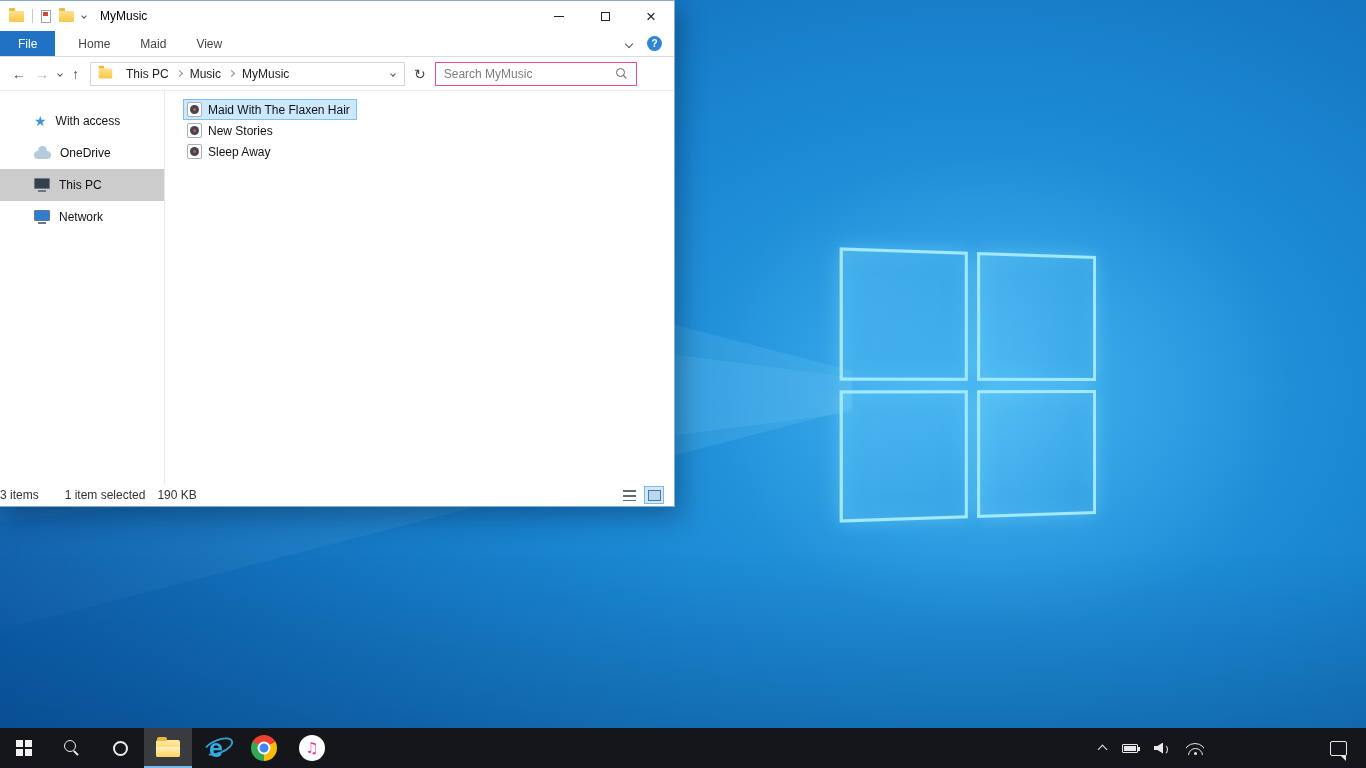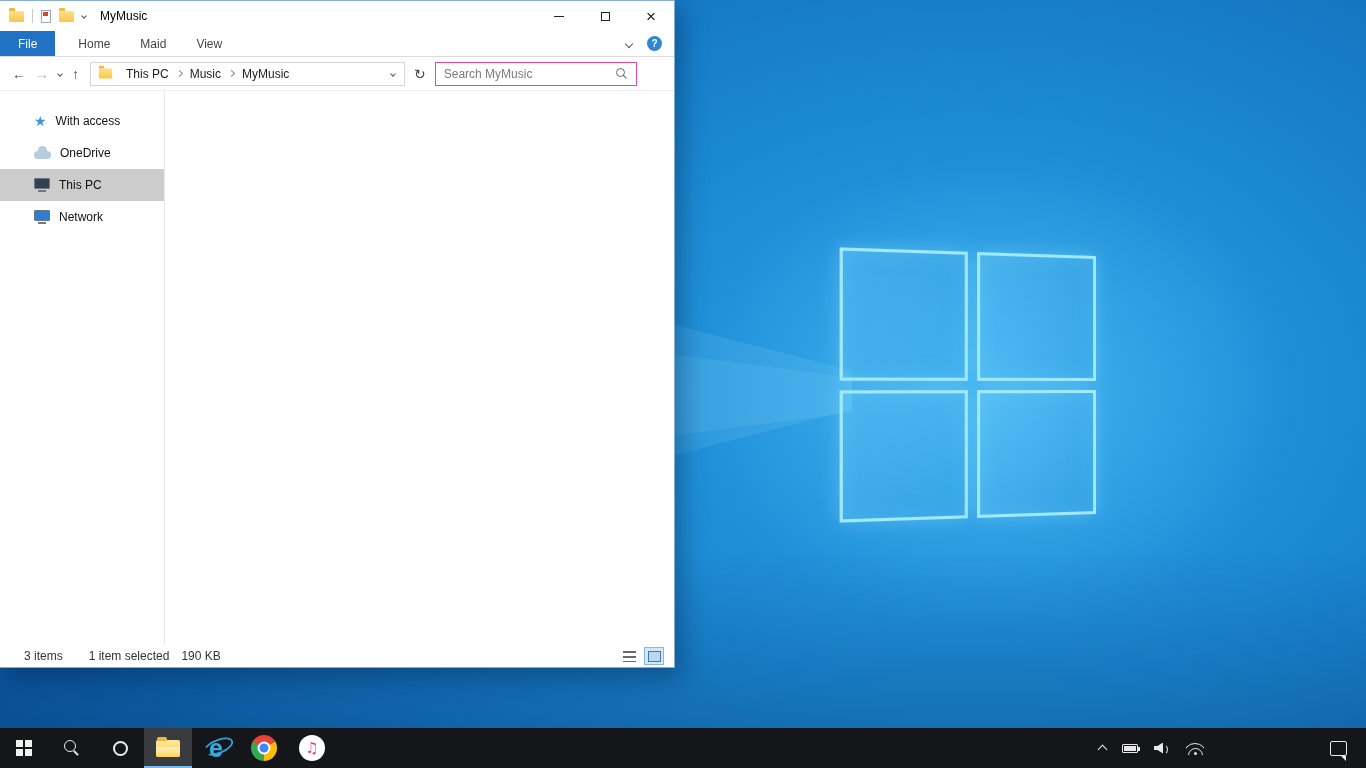--- a/index.html
+++ b/index.html
@@ -20,21 +20,21 @@
   .logo-glow { position:absolute; left:590px; top:55px; width:820px; height:670px;
     background: radial-gradient(closest-side, rgba(100,200,250,0.42), rgba(100,200,250,0) 72%); }
   .win-logo { position:absolute; left:846px; top:256px; width:250px; height:258px;
     display:grid; grid-template-columns:1fr 1fr; grid-template-rows:1fr 1fr; gap:9px;
     transform: perspective(1100px) rotateY(16deg); transform-origin:100% 50%; }
   .pane { border:3px solid rgba(165,236,255,0.95);
     background: linear-gradient(115deg, rgba(120,215,255,0.30), rgba(60,160,230,0.10));
     box-shadow: 0 0 16px rgba(120,215,255,0.45), inset 0 0 22px rgba(140,225,255,0.18); }
 
   
-  .explorer { position:absolute; left:0; top:0; width:675px; height:668px; background:#fff;
+  .explorer { position:absolute; left:0; top:0; width:675px; height:507px; background:#fff;
     border:1px solid #86add0; border-left:none; box-shadow: 6px 10px 24px rgba(0,20,50,0.35);
     display:flex; flex-direction:column; z-index:3; }
 
   .titlebar { height:30px; display:flex; align-items:center; background:#fff; flex:0 0 30px; }
   .qat { display:flex; align-items:center; gap:8px; padding-left:9px; }
   .mini-folder { width:15px; height:11px; background:linear-gradient(#ffe08a,#f7c748); border-radius:1px; position:relative; }
   .mini-folder::before { content:''; position:absolute; top:-3px; left:0; width:6px; height:3px; background:#efba3e; border-radius:1px 1px 0 0; }
   .qat-divider { width:1px; height:14px; background:#c9c9c9; }
   .prop-icon { width:10px; height:13px; background:#fff; border:1px solid #9aa7b0; position:relative; }
   .prop-icon::after { content:''; position:absolute; left:1px; top:1px; width:5px; height:4px; background:#d04a3a; }
@@ -88,21 +88,21 @@
   .monitor.network-screen { background:#2f7fd0; }
 
   .file-list { flex:1; padding:8px 0 0 18px; }
   .file-row { height:21px; display:flex; align-items:center; gap:6px; width:fit-content;
     padding:0 6px 0 3px; border:1px solid transparent; }
   .file-row.selected { background:#cce8ff; border-color:#7fc0f0; }
   .media-icon { width:15px; height:15px; background:#fff; border:1px solid #aeaeae; border-radius:2px; position:relative; flex:0 0 15px; }
   .media-icon::before { content:''; position:absolute; width:9px; height:9px; border-radius:50%; background:#3d4757; left:2px; top:2px; }
   .media-icon::after { content:''; position:absolute; width:3px; height:3px; border-radius:50%; background:#e05038; left:5px; top:5px; }
 
-  .statusbar { height:22px; flex:0 0 22px; display:flex; align-items:center; padding-left:24px; color:#333; background:#fff; }
+  .statusbar { height:22px; flex:0 0 22px; display:flex; align-items:center; color:#333; background:#fff; }
   .status-sep { width:26px; }
   .status-sep2 { width:12px; }
   .view-toggles { margin-left:auto; display:flex; gap:5px; padding-right:10px; }
   .view-btn { width:20px; height:18px; display:flex; align-items:center; justify-content:center; border:1px solid transparent; }
   .view-btn.selected { background:#cfe8fb; border-color:#84b8e0; }
   .rows-icon { width:13px; height:11px; background:repeating-linear-gradient(#5f6a72 0 2px, transparent 2px 5px); }
   .thumb-icon { width:13px; height:11px; border:1px solid #4d7899; background:#b9d7ed; }
 
   
   .taskbar { position:absolute; left:0; bottom:0; width:1366px; height:40px; background:#14161a;
@@ -237,20 +237,34 @@
       <div class="side-item selected">
         <span class="monitor"></span>
         <span>This PC</span>
       </div>
       <div class="side-item">
         <span class="monitor network-screen"></span>
         <span>Network</span>
       </div>
     </div>
 
+    <div class="file-list">
+      <div class="file-row selected">
+        <span class="media-icon"></span>
+        <span>Maid With The Flaxen Hair</span>
+      </div>
+      <div class="file-row">
+        <span class="media-icon"></span>
+        <span>New Stories</span>
+      </div>
+      <div class="file-row">
+        <span class="media-icon"></span>
+        <span>Sleep Away</span>
+      </div>
+    </div>
   </div>
 
   <div class="statusbar">
     <span>3 items</span>
     <span class="status-sep"></span>
     <span>1 item selected</span>
     <span class="status-sep2"></span>
     <span>190 KB</span>
     <div class="view-toggles">
       <div class="view-btn">

